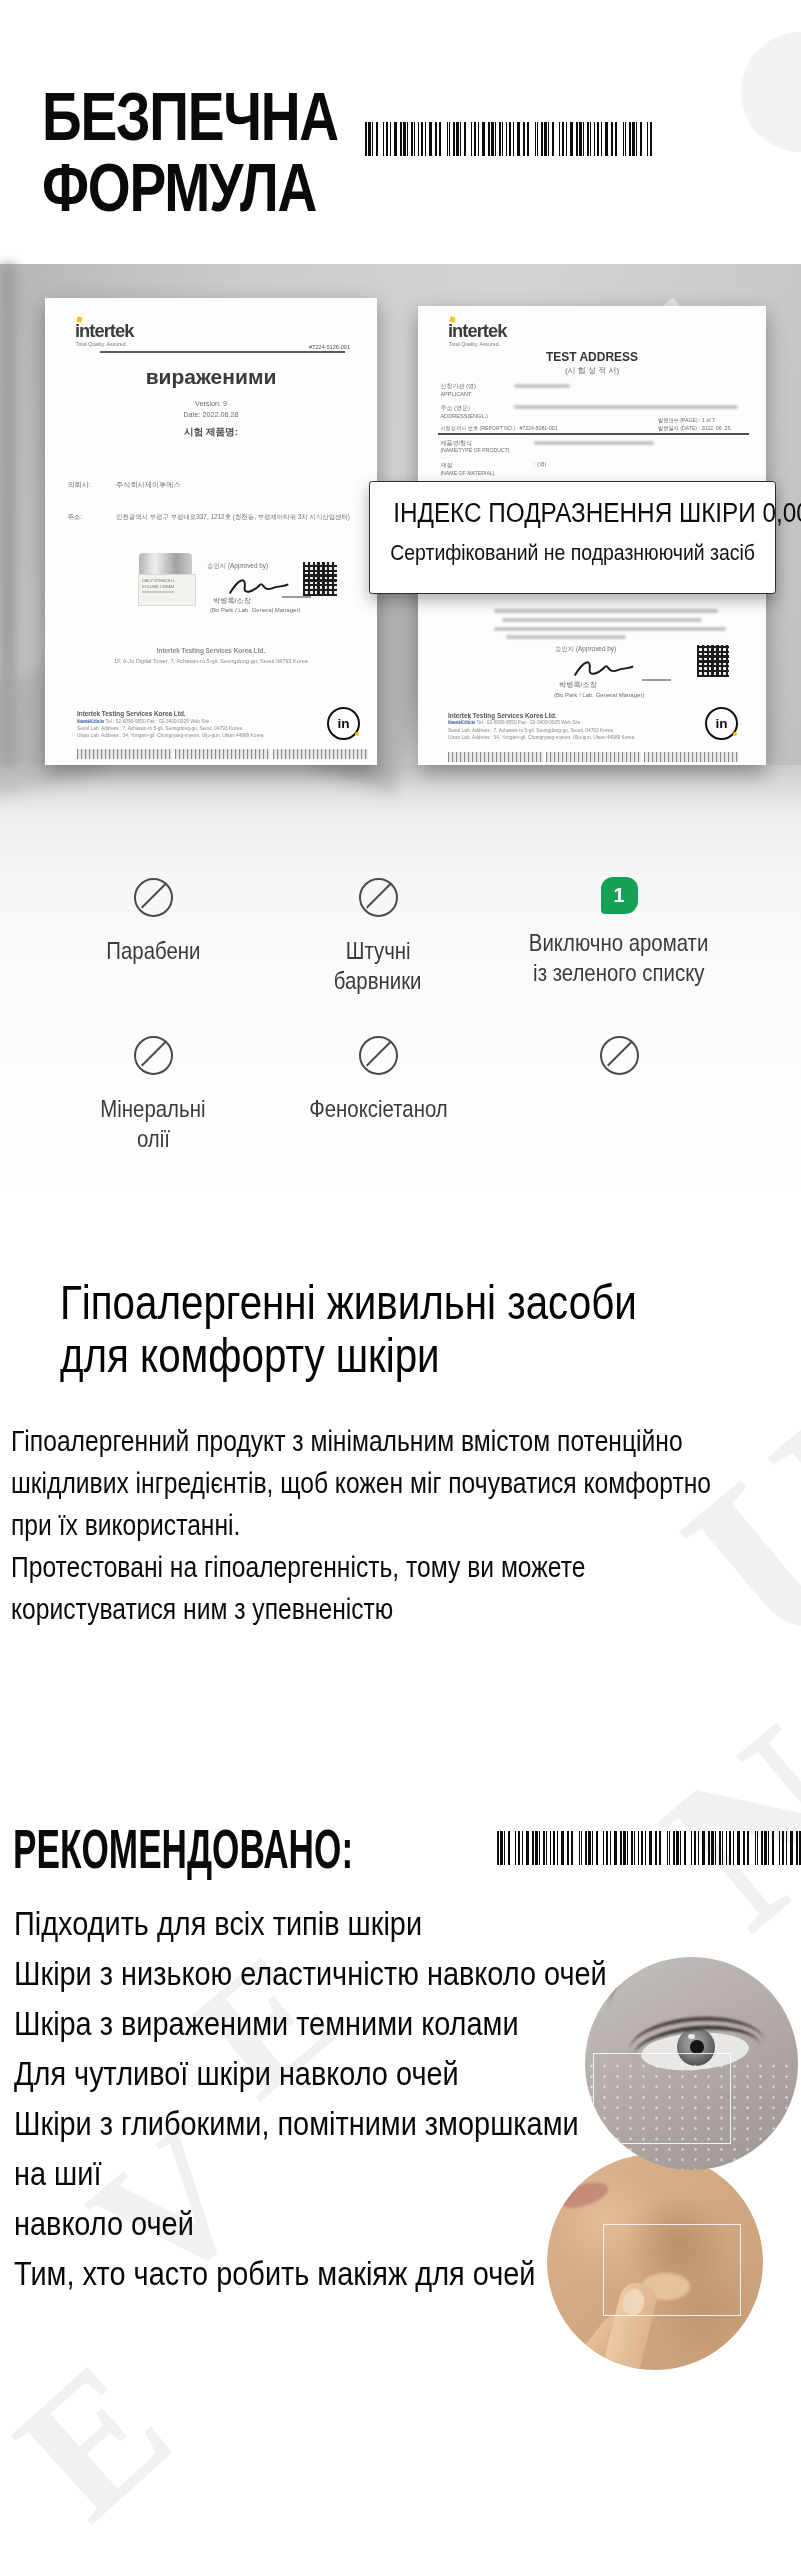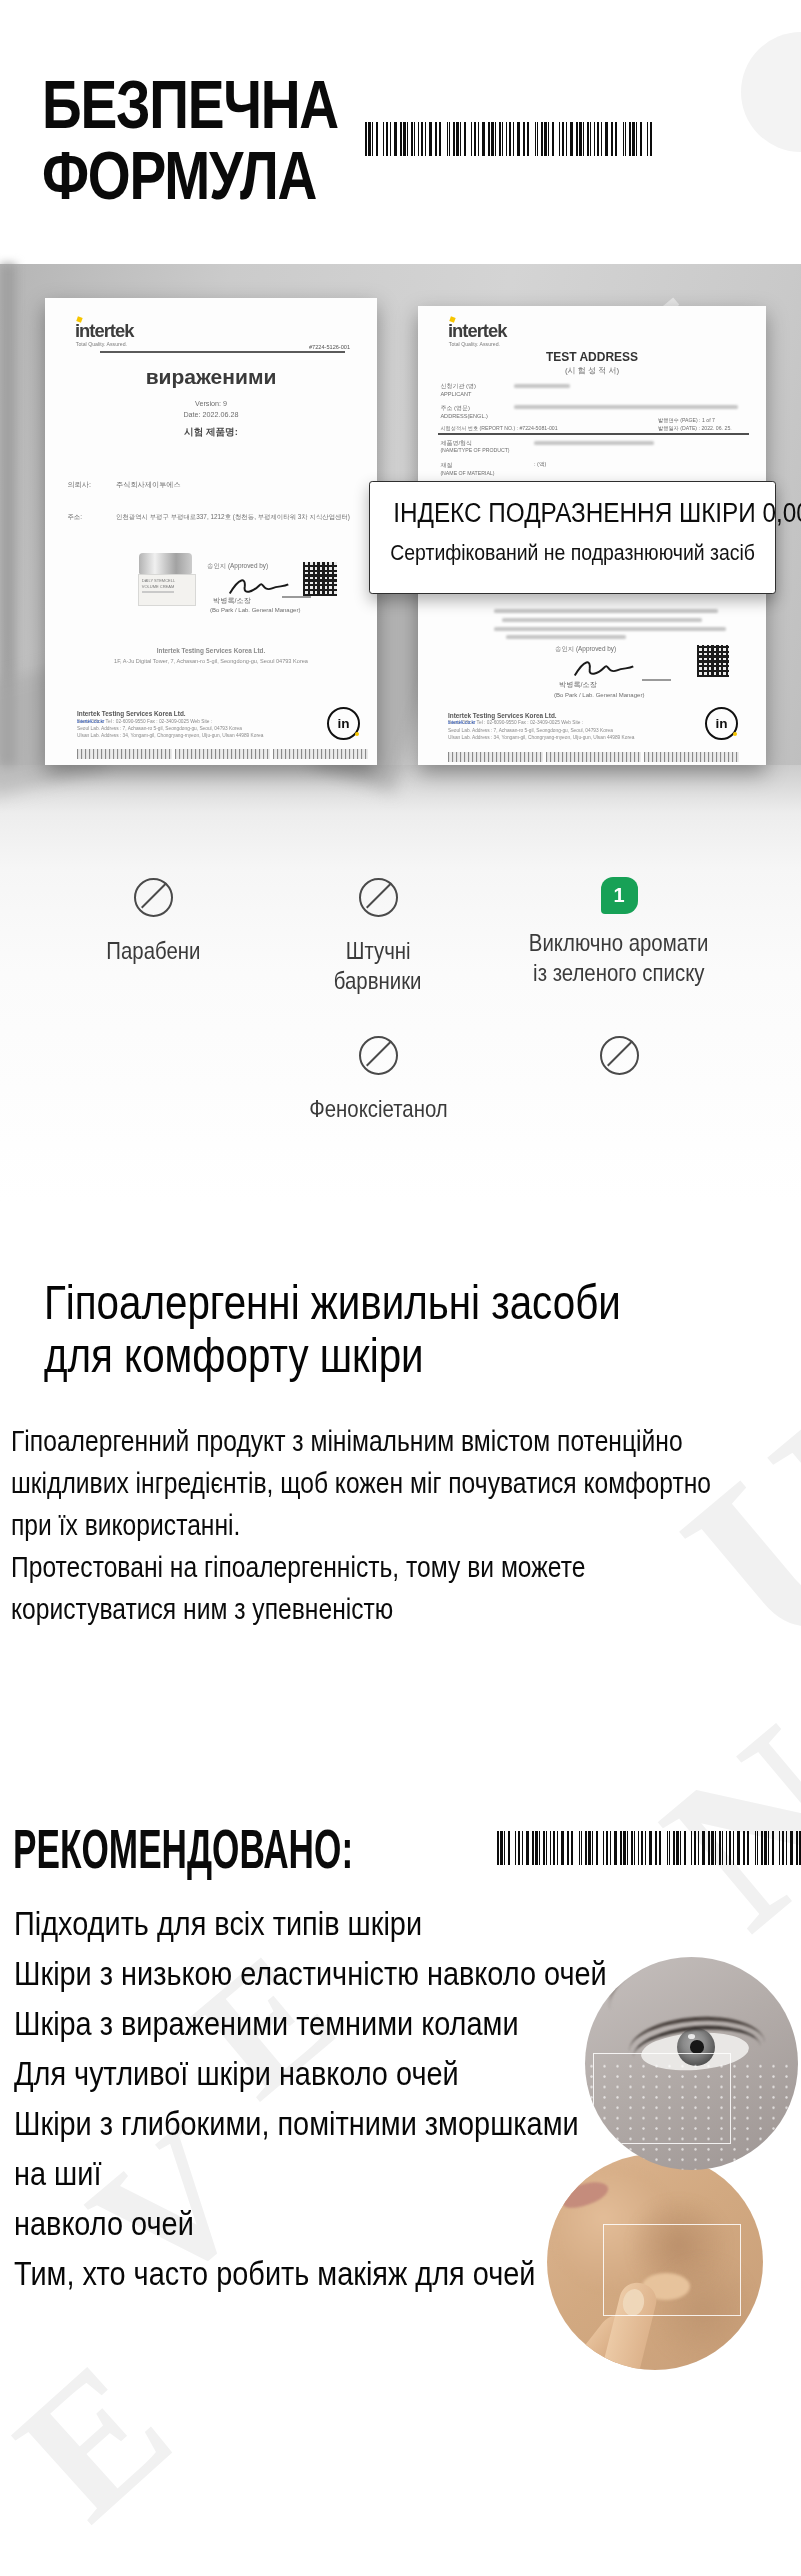--- a/index.html
+++ b/index.html
@@ -99,21 +99,21 @@
   <div class="wm-circle" style="left:741px;top:32px;"></div>
   <div class="wm white" style="left:561px;top:289px;font-size:264px;transform:rotate(-40deg);z-index:1;">V</div>
   <div class="wm" style="left:200px;top:818px;font-size:208px;transform:rotate(-42deg);">V</div>
   <div class="wm" style="left:56px;top:1006px;font-size:176px;transform:rotate(-38deg);">E</div>
   <div class="wm" style="left:705px;top:1411px;font-size:256px;transform:rotate(-40deg);">U</div>
   <div class="wm" style="left:681px;top:1715px;font-size:224px;transform:rotate(-40deg);">N</div>
   <div class="wm" style="left:208px;top:1940px;font-size:168px;transform:rotate(-40deg);">E</div>
   <div class="wm" style="left:104px;top:2116px;font-size:184px;transform:rotate(-40deg);">V</div>
   <div class="wm" style="left:32px;top:2348px;font-size:184px;transform:rotate(-42deg);">E</div>
 
-  <div class="abs" style="left:42px;top:69px;z-index:2;">
+  <div class="abs" style="left:42px;top:81px;z-index:2;">
     <div><span class="cond h1line">БЕЗПЕЧНА</span></div>
     <div><span class="cond h1line">ФОРМУЛА</span></div>
   </div>
   <div class="abs barcode" style="left:365px;top:122px;width:287px;height:34px;z-index:2;"></div>
 
   <div class="abs cert-bg"></div>
   <div class="abs cert-shadow1"></div>
   <div class="abs cert-wedge"></div>
   <div class="abs cert-wedge2"></div>
 
@@ -245,29 +245,36 @@
       <div><span class="condc">барвники</span></div>
     </div>
   </div>
   <div class="abs fitem" style="left:507px;top:877px;">
     <span class="gbadge">1</span>
     <div class="flabel" style="margin-top:14.4px;">
       <div><span class="condc">Виключно аромати</span></div>
       <div><span class="condc">із зеленого списку</span></div>
     </div>
   </div>
+  <div class="abs fitem" style="left:41px;top:1036px;">
+    <span class="nocircle"></span>
+    <div class="flabel">
+      <div><span class="condc">Мінеральні</span></div>
+      <div><span class="condc">олії</span></div>
+    </div>
+  </div>
   <div class="abs fitem" style="left:266px;top:1036px;">
     <span class="nocircle"></span>
     <div class="flabel"><span class="condc">Феноксіетанол</span></div>
   </div>
   <div class="abs fitem" style="left:507px;top:1036px;">
     <span class="nocircle"></span>
   </div>
 
-  <div class="abs" style="left:44px;top:1276px;z-index:2;">
+  <div class="abs" style="left:60px;top:1276px;z-index:2;">
     <div><span class="cond h2line">Гіпоалергенні живильні засоби</span></div>
     <div><span class="cond h2line">для комфорту шкіри</span></div>
   </div>
   <div class="abs" style="left:11.2px;top:1420px;z-index:2;">
     <div><span class="cond pline">Гіпоалергенний продукт з мінімальним вмістом потенційно</span></div>
     <div><span class="cond pline">шкідливих інгредієнтів, щоб кожен міг почуватися комфортно</span></div>
     <div><span class="cond pline">при їх використанні.</span></div>
     <div><span class="cond pline">Протестовані на гіпоалергенність, тому ви можете</span></div>
     <div><span class="cond pline">користуватися ним з упевненістю</span></div>
   </div>

